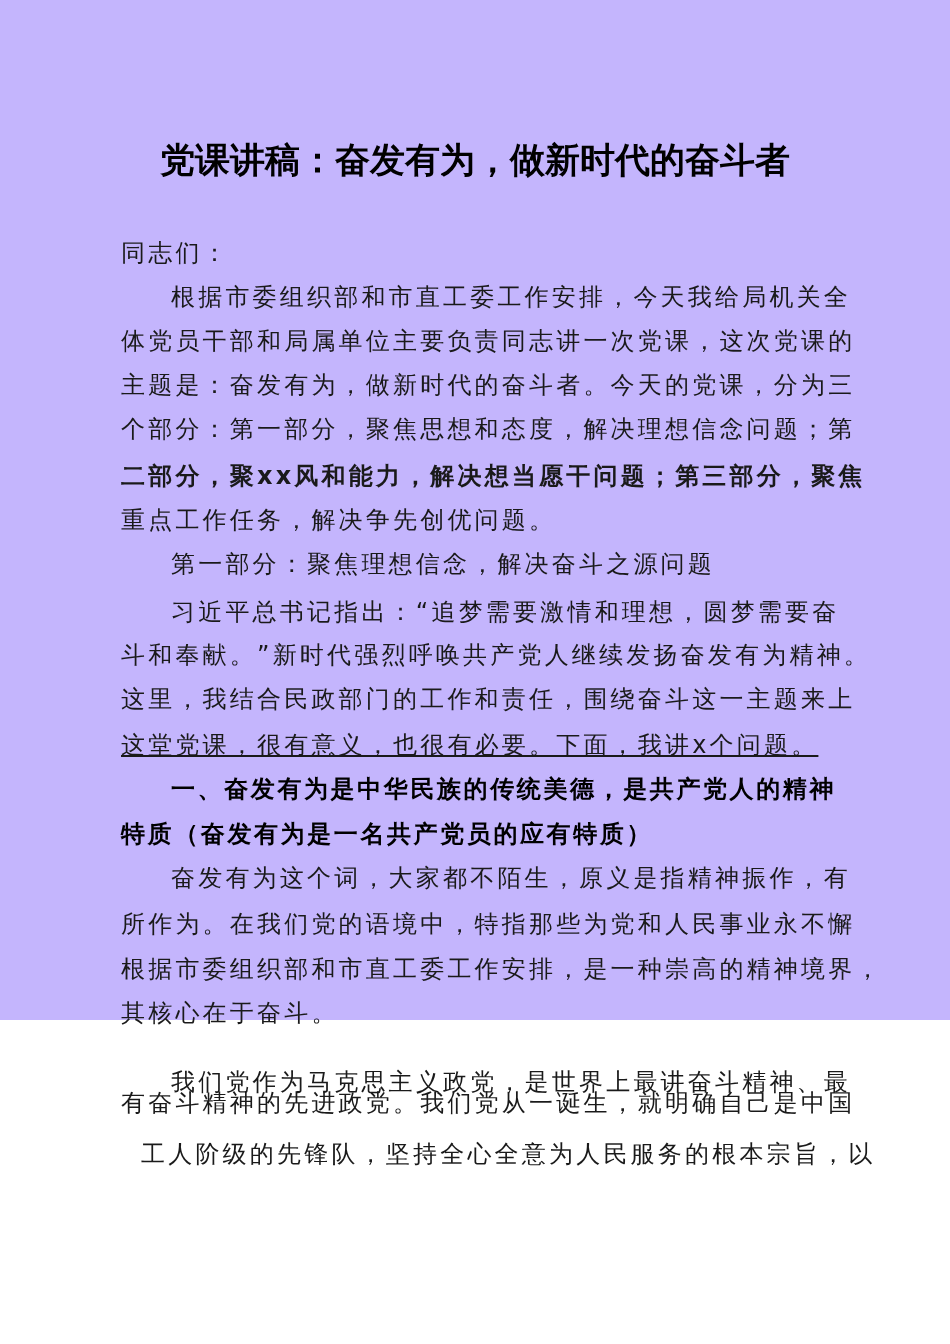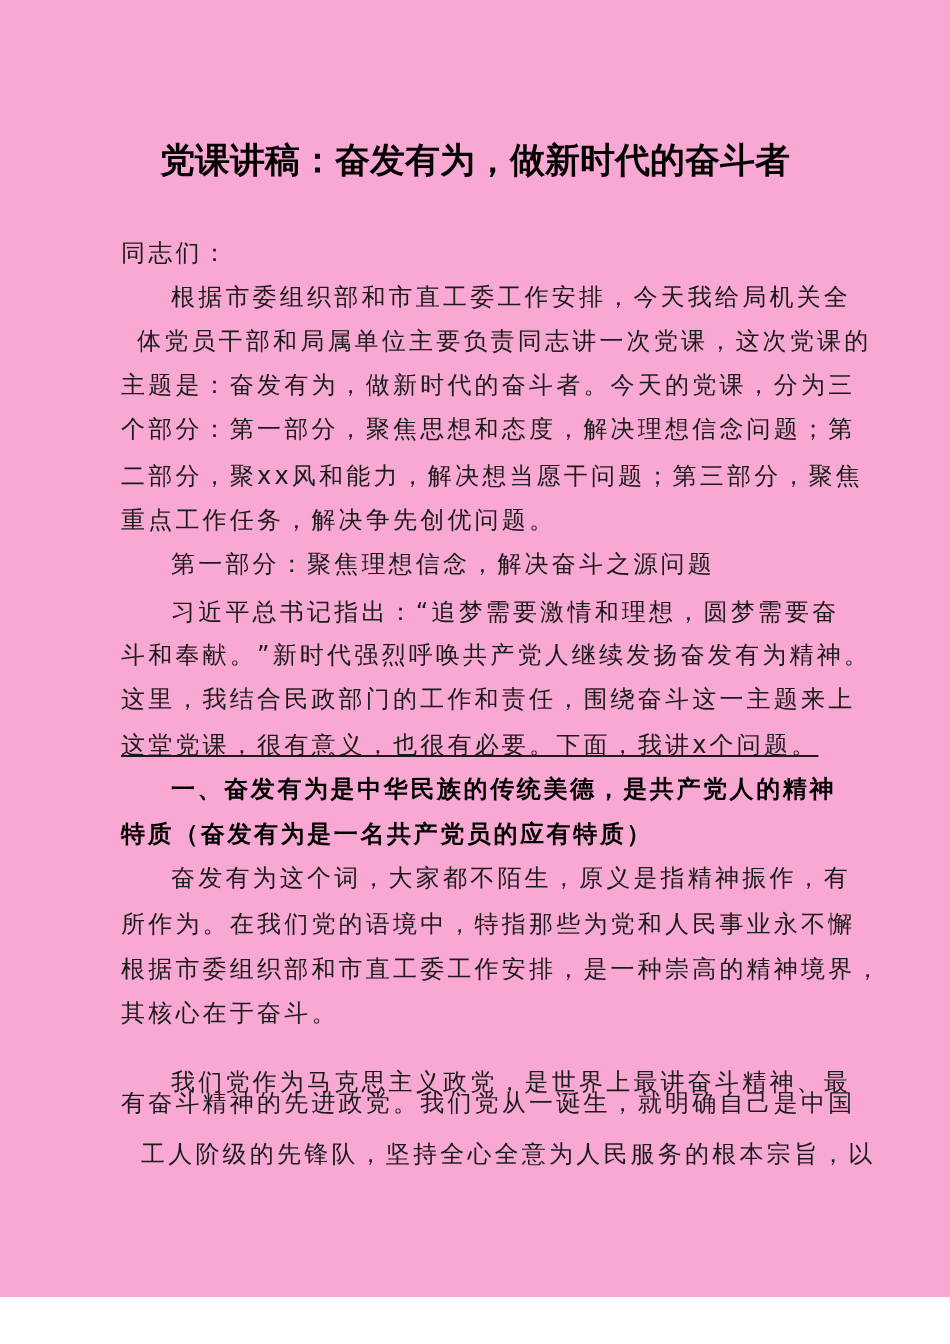--- a/index.html
+++ b/index.html
@@ -12,22 +12,22 @@
       height: 1344px;
       position: relative;
       overflow: hidden;
       color: #111111;
     }
     .page {
       position: absolute;
       left: 0;
       top: 0;
       width: 950px;
-      height: 1297px;
-      background: #f9a8d4;
+      height: 1020px;
+      background: #c4b5fd;
     }
     .title {
       position: absolute;
       left: 0;
       top: 136px;
       width: 950px;
       text-align: center;
       font-family: "DejaVu Serif", "Liberation Serif", serif;
       font-weight: bold;
       font-size: 35px;
@@ -63,24 +63,24 @@
 
 <div class="page">
 
   <div class="title">党课讲稿：奋发有为，做新时代的奋斗者</div>
 
   <div class="body">
 
     <div class="line" style="top:207px;margin-top:28px;">同志们：</div>
 
     <div class="line indent" style="top:279px;">根据市委组织部和市直工委工作安排，今天我给局机关全</div>
-    <div class="line" style="top:323px;margin-left:16px;">体党员干部和局属单位主要负责同志讲一次党课，这次党课的</div>
+    <div class="line" style="top:323px;">体党员干部和局属单位主要负责同志讲一次党课，这次党课的</div>
     <div class="line" style="top:367px;">主题是：奋发有为，做新时代的奋斗者。今天的党课，分为三</div>
     <div class="line" style="top:411px;">个部分：第一部分，聚焦思想和态度，解决理想信念问题；第</div>
-    <div class="line" style="top:458px;">二部分，聚xx风和能力，解决想当愿干问题；第三部分，聚焦</div>
+    <div class="line" style="top:458px;font-weight:bold;">二部分，聚xx风和能力，解决想当愿干问题；第三部分，聚焦</div>
     <div class="line" style="top:502px;">重点工作任务，解决争先创优问题。</div>
 
     <div class="line indent" style="top:546px;">第一部分：聚焦理想信念，解决奋斗之源问题</div>
 
     <div class="line indent" style="top:574px;margin-top:20px;">习近平总书记指出：“追梦需要激情和理想，圆梦需要奋</div>
     <div class="line" style="top:637px;">斗和奉献。”新时代强烈呼唤共产党人继续发扬奋发有为精神。</div>
     <div class="line" style="top:681px;">这里，我结合民政部门的工作和责任，围绕奋斗这一主题来上</div>
     <div class="line" style="top:727px;text-decoration:underline;">这堂党课，很有意义，也很有必要。下面，我讲x个问题。</div>
 
     <div class="line indent heading" style="top:771px;">一、奋发有为是中华民族的传统美德，是共产党人的精神</div>

